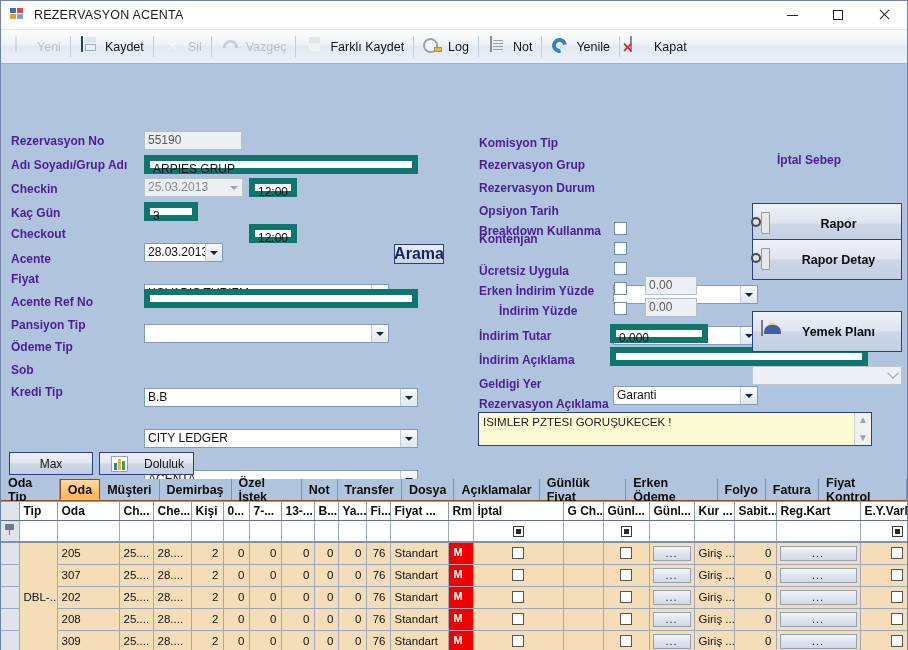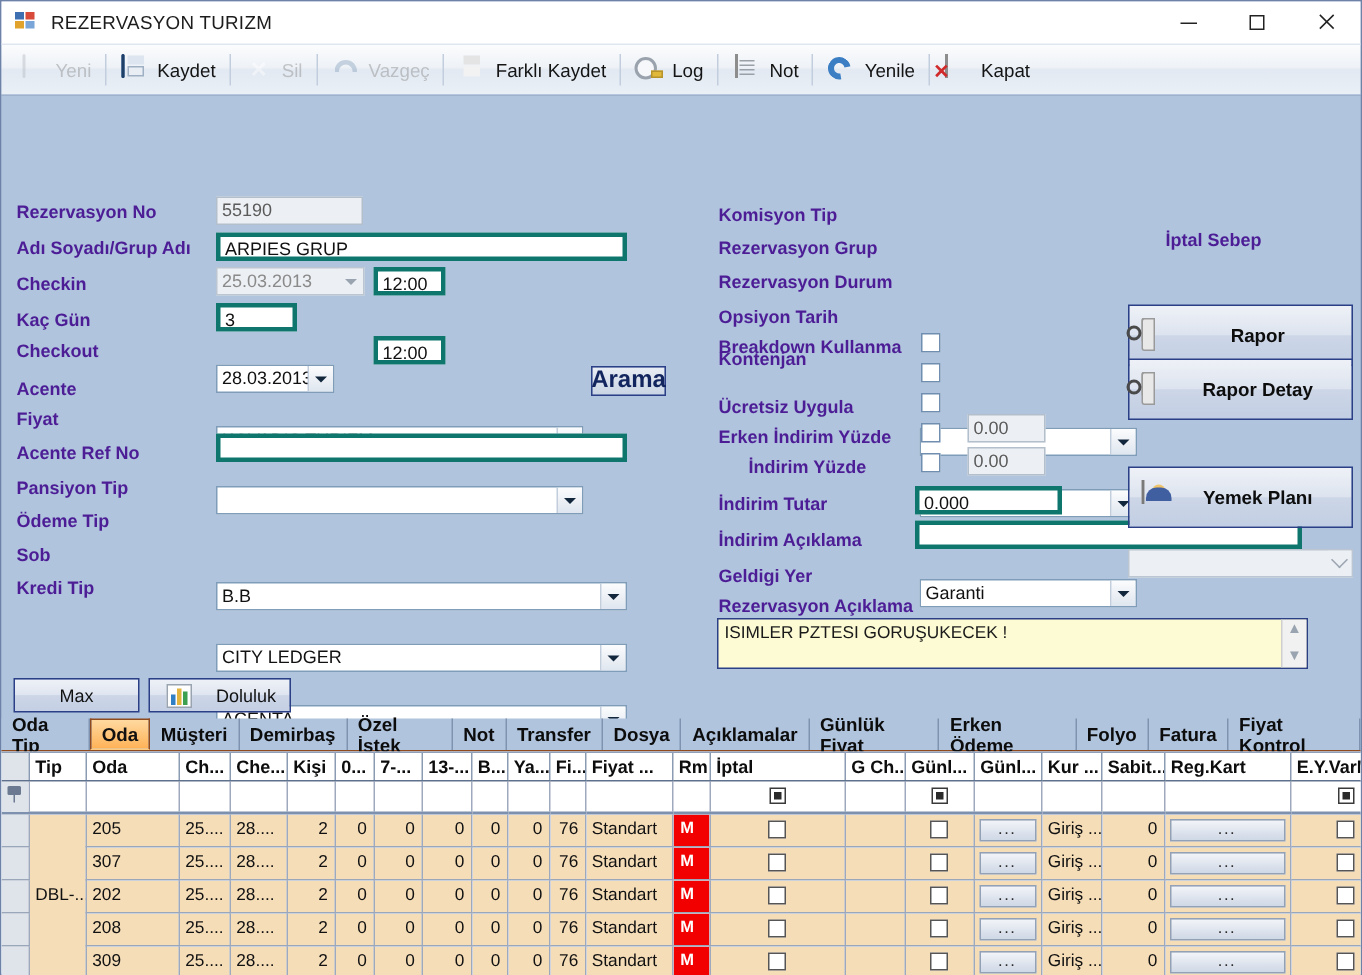--- a/index.html
+++ b/index.html
@@ -86,21 +86,21 @@
      border:4px solid #3b7ec4;border-right-color:transparent;box-sizing:border-box;transform:rotate(35deg);}
   .ic-close{width:17px;height:15px;background:#fff;border:1px solid #8d8d8d;margin-left:1px;position:relative;}
   .ic-close:before{content:"";position:absolute;left:0;top:0;right:0;height:4px;background:#dde6f0;}
   .ic-close .x{position:absolute;right:-2px;bottom:-3px;color:#d12a2a;font-size:13px;font-weight:bold;line-height:1;}
 
   
   .body{flex:1 1 auto;position:relative;background:#b0c4de;}
   .lbl{font-weight:bold;font-size:12px;color:#4c1d95;position:absolute;white-space:nowrap;}
   .fld{position:absolute;box-sizing:border-box;font-family:"Liberation Sans",sans-serif;font-size:12px;}
   input.fld, .tbox{
-    background:#fff;border:3px solid #0f766e;height:19px;line-height:17px;
+    background:#fff;border:6px solid #0f766e;height:19px;line-height:17px;
     padding:0 3px;color:#111;box-sizing:border-box;
   }
   .tbox.ro{background:#eceff3;color:#5b5b5b;border:1px solid #b4bfcc;}
   .combo{
     background:#fff;border:1px solid #7f9db9;height:19px;line-height:17px;padding:0 18px 0 3px;
     box-sizing:border-box;position:relative;color:#111;white-space:nowrap;overflow:hidden;
   }
   .combo .arrow{
     position:absolute;right:0;top:0;width:16px;height:17px;
     background:linear-gradient(to bottom,#fbfcfd,#dfe6ef);
@@ -222,21 +222,21 @@
 
 <div class="win">
 
   <div class="titlebar">
     <span class="title-icon">
       <span class="sq s1"></span>
         <span class="sq s2"></span>
         <span class="sq s3"></span>
         <span class="sq s4"></span>
     </span>
-    <span class="title-text">REZERVASYON TURIZM</span>
+    <span class="title-text">REZERVASYON ACENTA</span>
     <div class="wbtns">
       <div class="wbtn">
           <i class="glyph-min"></i>
         </div>
       <div class="wbtn">
           <i class="glyph-max"></i>
         </div>
       <div class="wbtn close">
           <i class="glyph-close"></i>
         </div>

